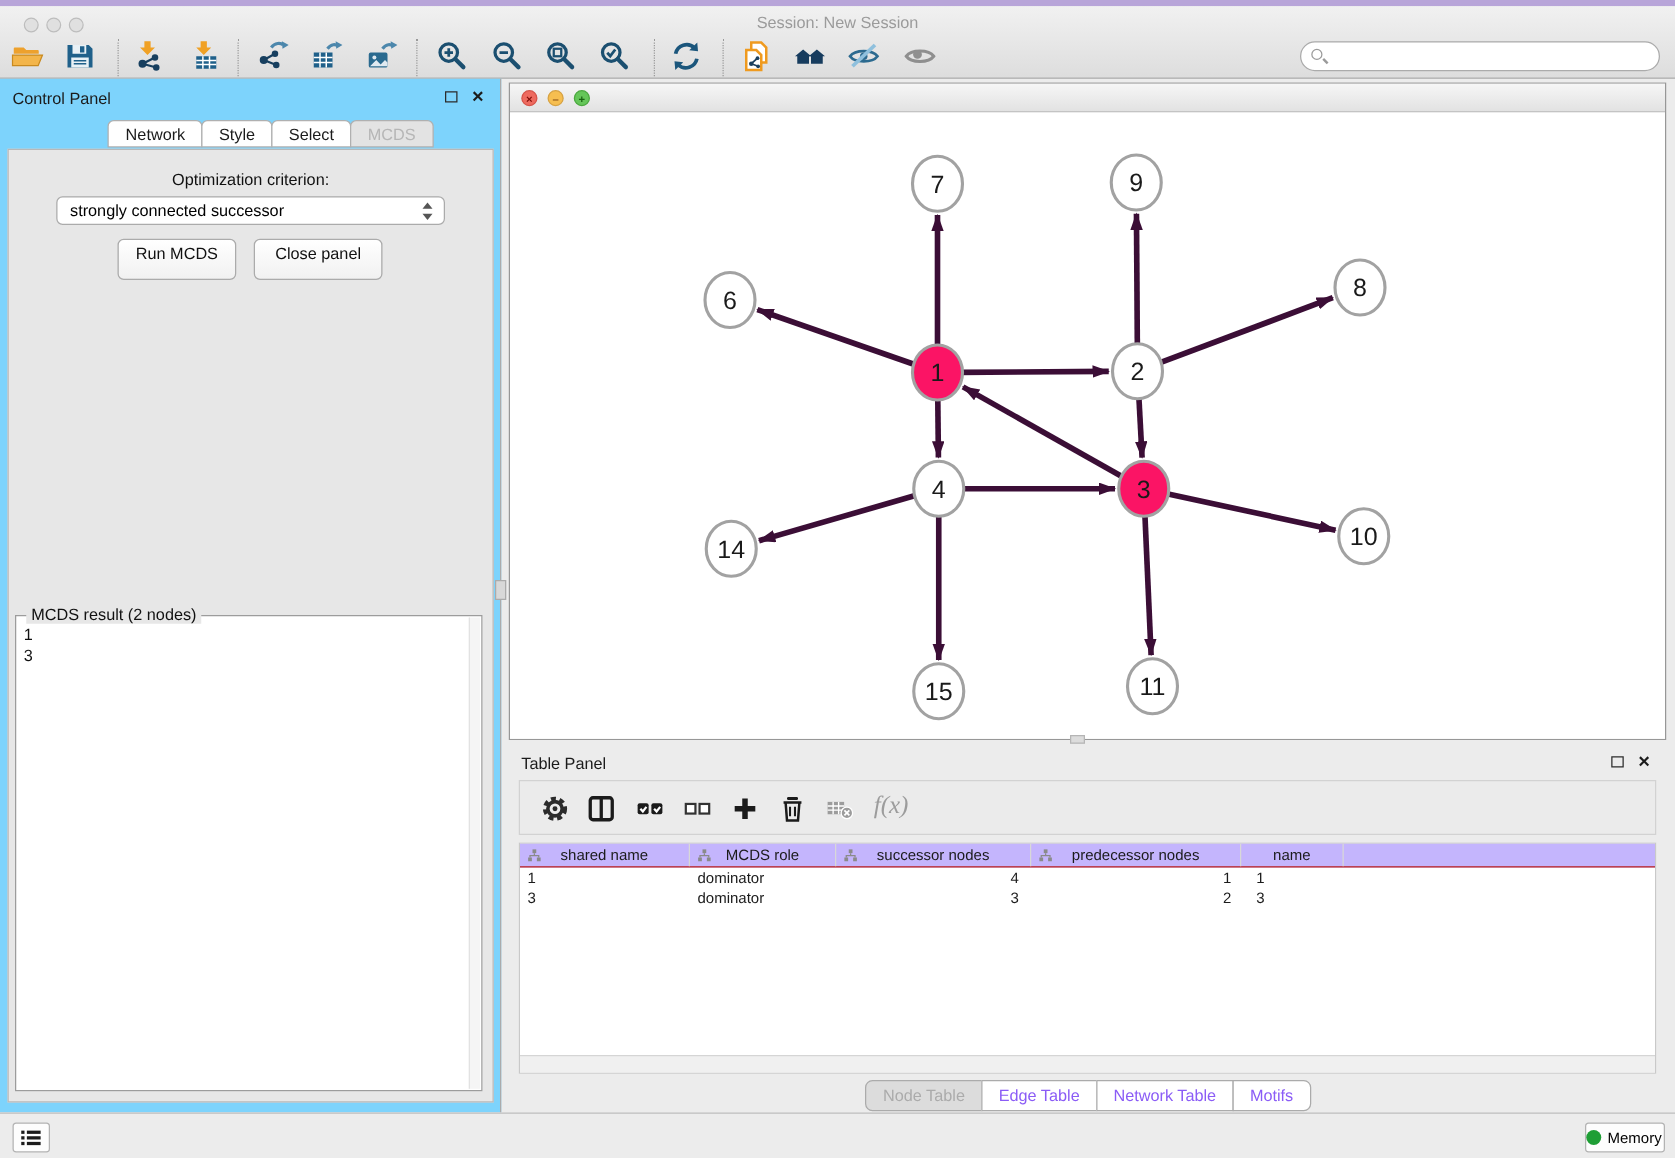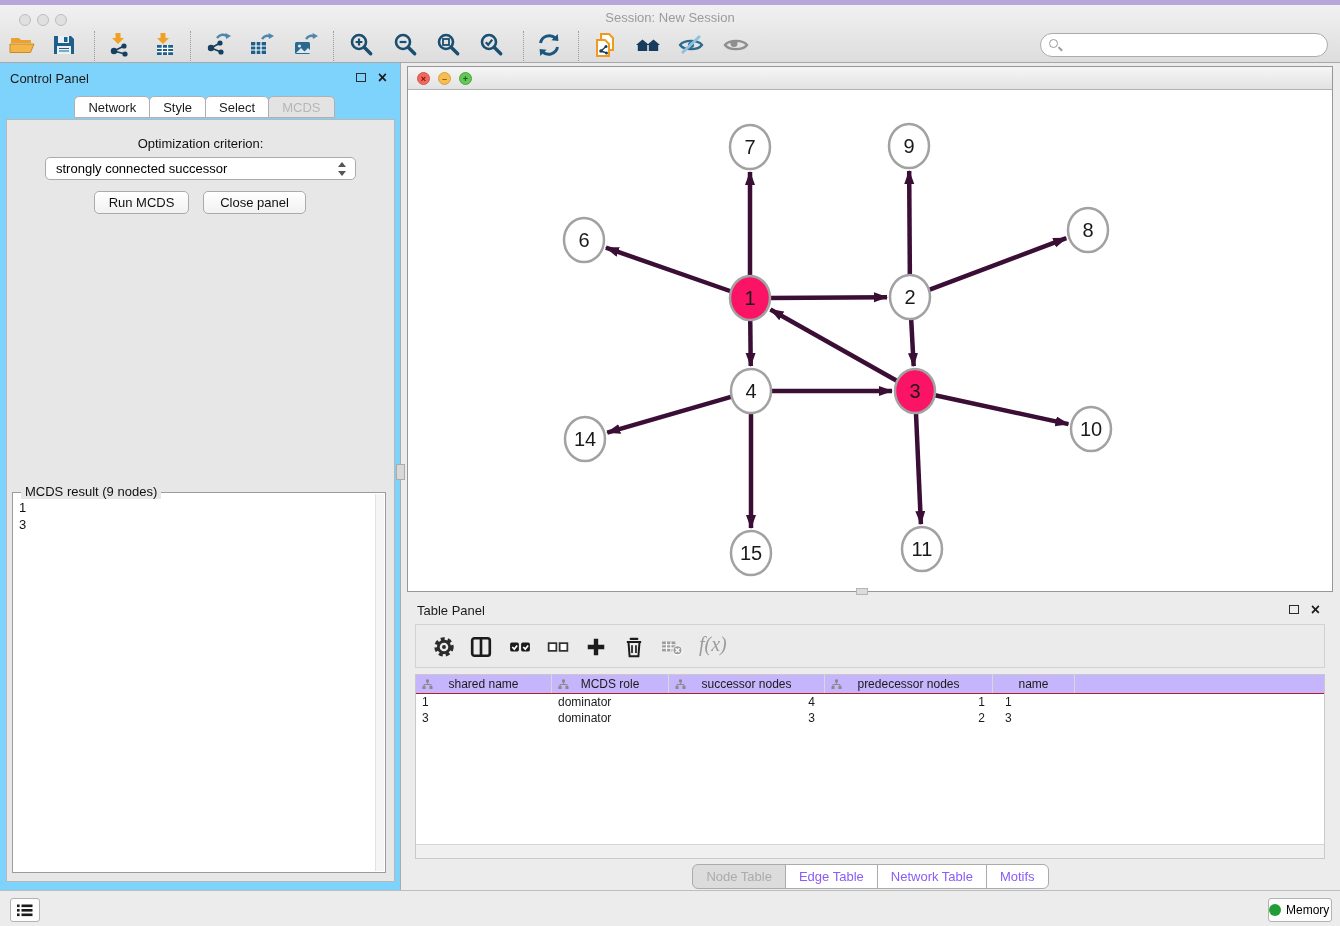--- a/index.html
+++ b/index.html
@@ -21,31 +21,31 @@
   .search-glass { position:absolute; left:8px; top:5px; width:9px; height:9px; border:1.5px solid #9a9a9a; border-radius:50%; }
   .search-glass::after { content:""; position:absolute; left:8px; top:8px; width:5px; height:1.5px; background:#9a9a9a; transform:rotate(45deg); }
 
   
   .control-panel { position:absolute; left:0; top:63px; width:401px; height:827px; background:#7dd3fc; border-right:1px solid #ababab; }
   .panel-header { position:relative; height:30px; }
   .panel-title { position:absolute; left:10px; top:8px; font-size:13px; color:#1b1b1b; }
   .float-ico { position:absolute; width:10px; height:9px; border:1.5px solid #2b2b2b; cursor:pointer; }
   .close-ico { position:absolute; font-size:16px; font-weight:bold; color:#1b1b1b; cursor:pointer; line-height:14px; }
 
-  .cp-tabs { position:absolute; left:4px; top:33px; width:100%; display:flex; justify-content:center; z-index:2; }
+  .cp-tabs { position:absolute; left:16px; top:33px; width:100%; display:flex; justify-content:center; z-index:2; }
   .cp-tab { border:1px solid #b0b0b0; background:#fff; font-size:13px; color:#1b1b1b; padding:3px 13px 2px; border-radius:5px 5px 0 0; margin-right:-1px; cursor:pointer; }
   .cp-tab.selected { background:#e3e3e3; color:#b6b6b6; }
 
   .cp-inset { position:absolute; left:6px; top:56px; width:389px; height:763px; border:1px solid #b8b8b8; background:#e7e7e7; }
   .opt-label { position:absolute; left:0; top:16px; width:100%; text-align:center; font-size:13px; color:#111; }
   .dropdown { position:absolute; left:38px; top:37px; width:311px; height:23px; background:#fff; border:1px solid #ababab; border-radius:5px; font-size:13px; line-height:21px; padding-left:10px; cursor:pointer; }
   .dd-stepper { position:absolute; right:7px; top:3px; width:11px; height:16px; }
   .dd-stepper .up { position:absolute; top:1px; left:1px; width:0; height:0; border-left:4.5px solid transparent; border-right:4.5px solid transparent; border-bottom:5.5px solid #555; }
   .dd-stepper .down { position:absolute; bottom:1px; left:1px; width:0; height:0; border-left:4.5px solid transparent; border-right:4.5px solid transparent; border-top:5.5px solid #555; }
-  .mac-btn { position:absolute; top:71px; height:23px; background:linear-gradient(#ffffff,#f1f1f1); border:1px solid #ababab; border-radius:5px; font-size:13px; color:#111; text-align:center; line-height:21px; cursor:pointer; }
+  .mac-btn { position:absolute; top:71px; height:33px; background:linear-gradient(#ffffff,#f1f1f1); border:1px solid #ababab; border-radius:5px; font-size:13px; color:#111; text-align:center; line-height:21px; cursor:pointer; }
 
   .groupbox { position:absolute; left:5px; top:372px; width:374px; height:381px; border:1px solid #9c9c9c; background:#fff; }
   .groupbox-legend { position:absolute; left:8px; top:-9px; background:#e7e7e7; padding:0 4px; font-size:13px; color:#111; }
   .groupbox-body { position:absolute; left:2px; top:6px; right:12px; bottom:2px; font-size:13px; color:#111; line-height:17px; padding-left:4px; }
   .groupbox-scroll { position:absolute; right:1px; top:1px; bottom:1px; width:9px; background:#f5f5f5; border-left:1px solid #e2e2e2; cursor:pointer; }
 
   .v-grip { position:absolute; left:396px; top:464px; width:9px; height:16px; background:#d8d8d8; border:1px solid #ababab; z-index:3; cursor:col-resize; }
   .h-grip { position:absolute; left:856px; top:588px; width:12px; height:7px; background:#dcdcdc; border:1px solid #b5b5b5; z-index:3; cursor:row-resize; }
 
   
@@ -244,21 +244,21 @@
       <div class="dropdown">
         <span>strongly connected successor</span>
         <span class="dd-stepper">
             <span class="up"></span>
             <span class="down"></span>
           </span>
       </div>
       <div class="mac-btn" style="left:87px; width:95px">Run MCDS</div>
       <div class="mac-btn" style="left:196px; width:103px">Close panel</div>
       <div class="groupbox">
-        <span class="groupbox-legend">MCDS result (9 nodes)</span>
+        <span class="groupbox-legend">MCDS result (2 nodes)</span>
         <div class="groupbox-body">
           <div>1</div>
           <div>3</div>
         </div>
         <div class="groupbox-scroll"></div>
       </div>
     </div>
   </div>
   <div class="v-grip"></div>
 

